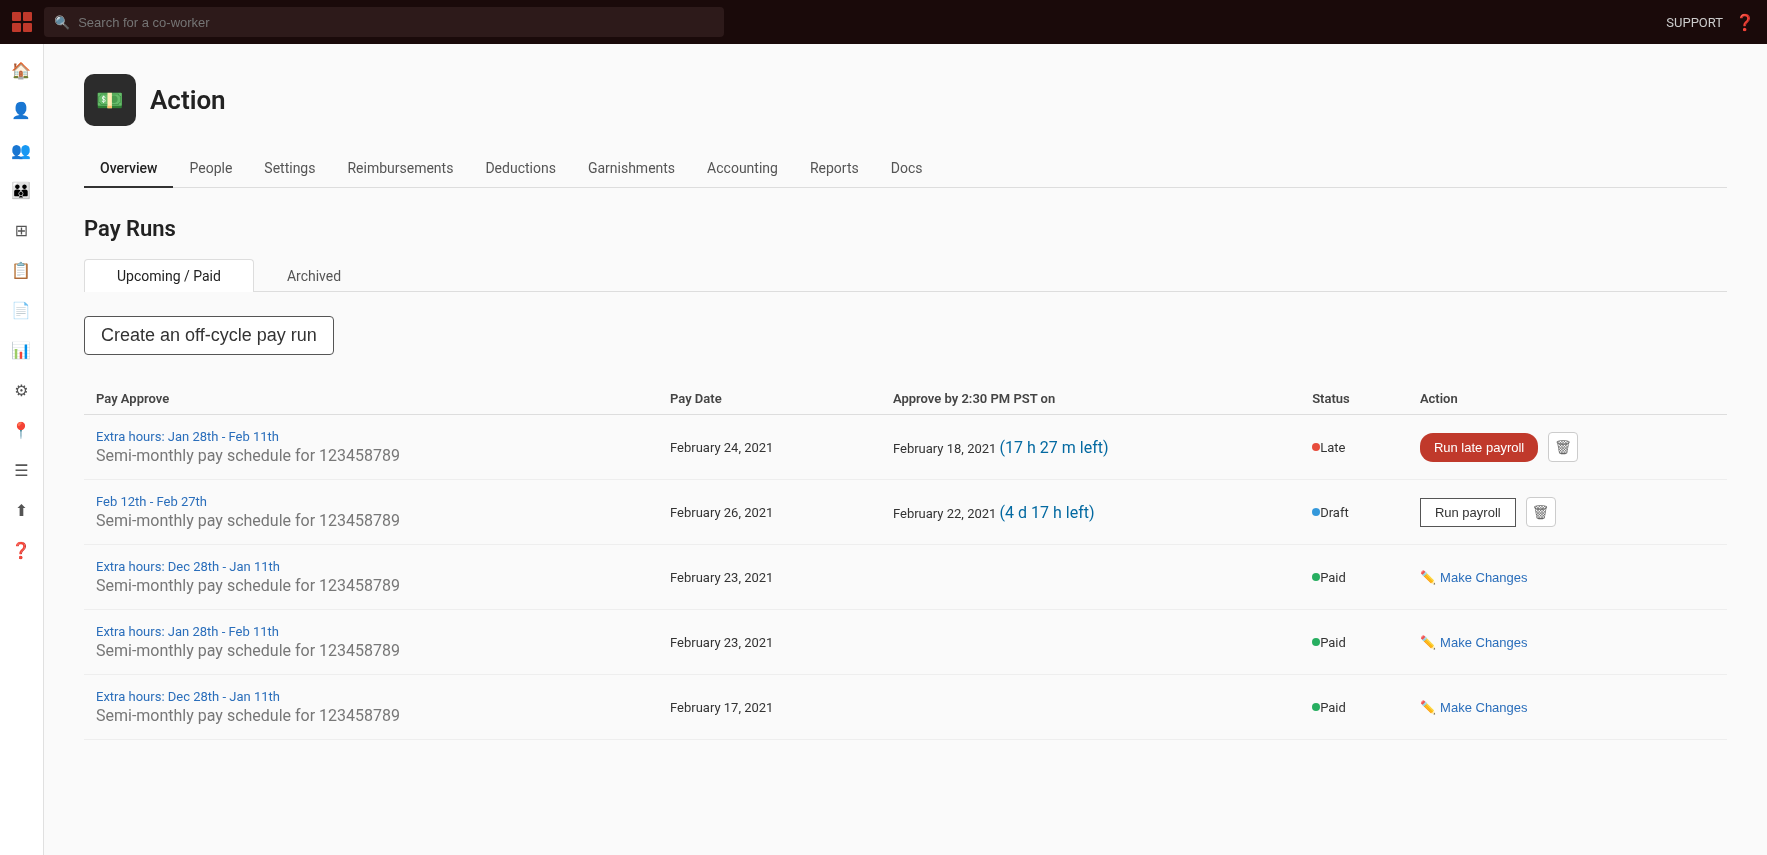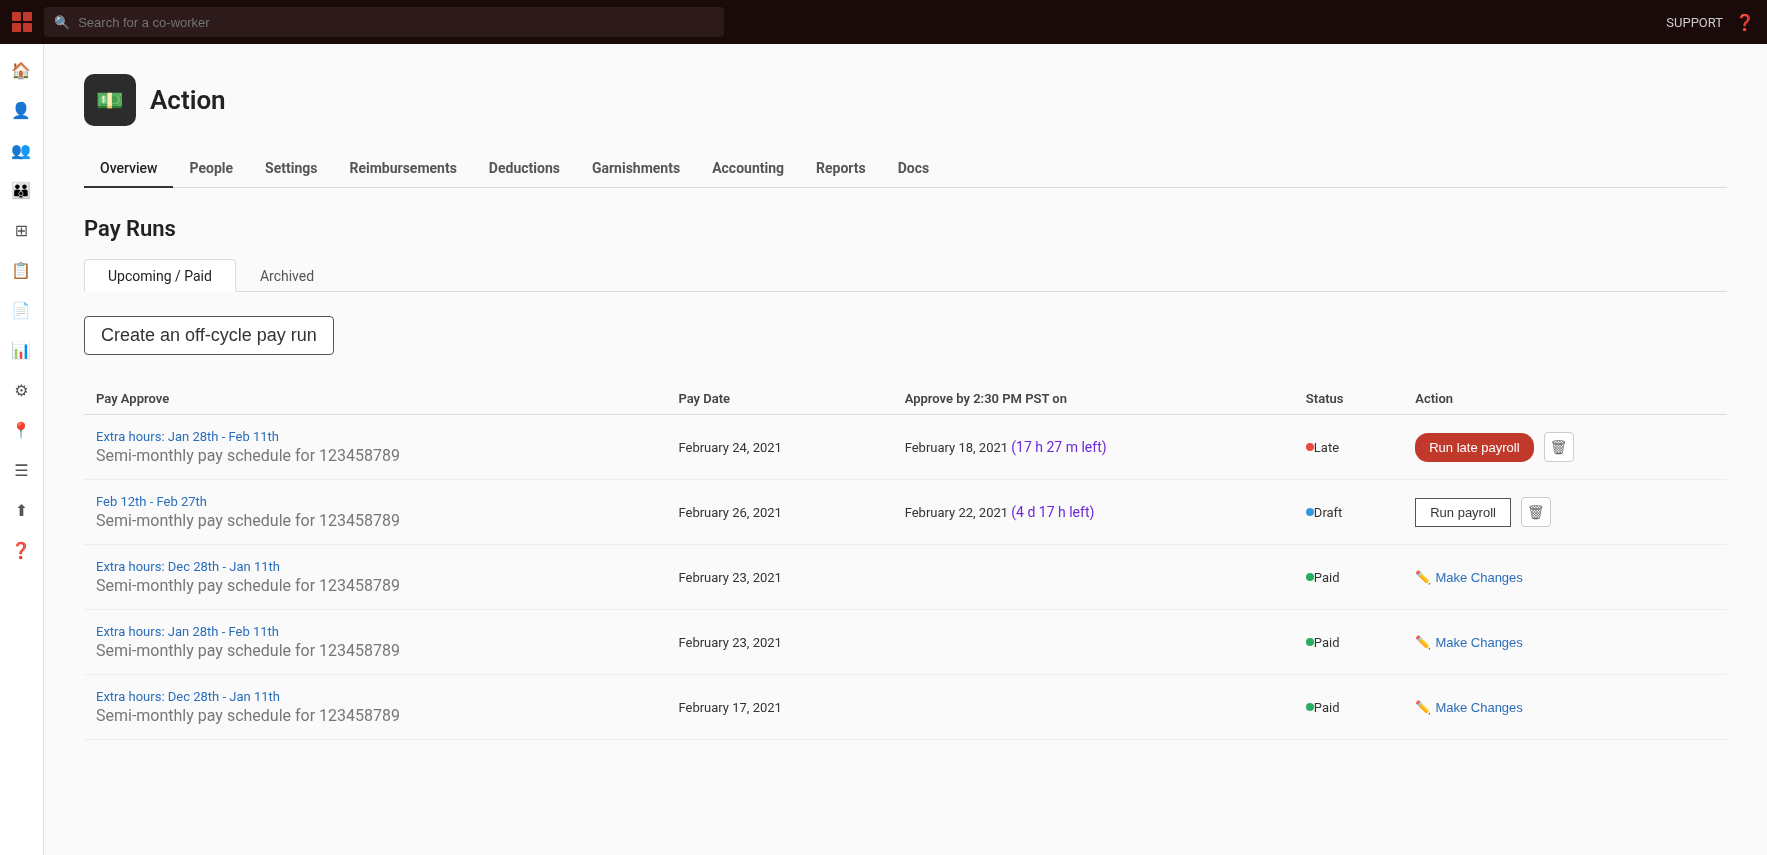--- a/index.html
+++ b/index.html
@@ -136,21 +136,20 @@
       border-bottom: 1px solid #ddd;
       margin-bottom: 28px;
     }
     .tab {
       padding: 10px 16px;
       font-size: 14px;
       color: #555;
       cursor: pointer;
       border-bottom: 2px solid transparent;
       margin-bottom: -1px;
-      font-weight: bold;
     }
     .tab.active {
       color: #222;
       border-bottom: 2px solid #333;
       font-weight: 500;
     }
 
     
     .section-title {
       font-size: 22px;
@@ -159,21 +158,21 @@
       margin-bottom: 18px;
     }
 
     
     .sub-tabs {
       display: flex;
       border-bottom: 1px solid #ddd;
       margin-bottom: 24px;
     }
     .sub-tab {
-      padding: 8px 23px;
+      padding: 8px 32px;
       font-size: 14px;
       color: #555;
       cursor: pointer;
       border: 1px solid transparent;
       border-bottom: none;
       border-radius: 4px 4px 0 0;
       margin-bottom: -1px;
     }
     .sub-tab.active {
       background: #fff;
@@ -283,22 +282,22 @@
       width: 30px;
       height: 30px;
       display: flex;
       align-items: center;
       justify-content: center;
       cursor: pointer;
       color: #666;
       font-size: 14px;
     }
     .approve-note {
-      font-size: 14px;
-      color: #6d28d9;
+      font-size: 16px;
+      color: #0369a1;
     }
   </style>
 </head>
 <body>
 
 <div class="top-nav">
   <div class="top-nav-logo">
     <div class="logo-squares">
       <div class="logo-sq"></div>
       <div class="logo-sq"></div>

